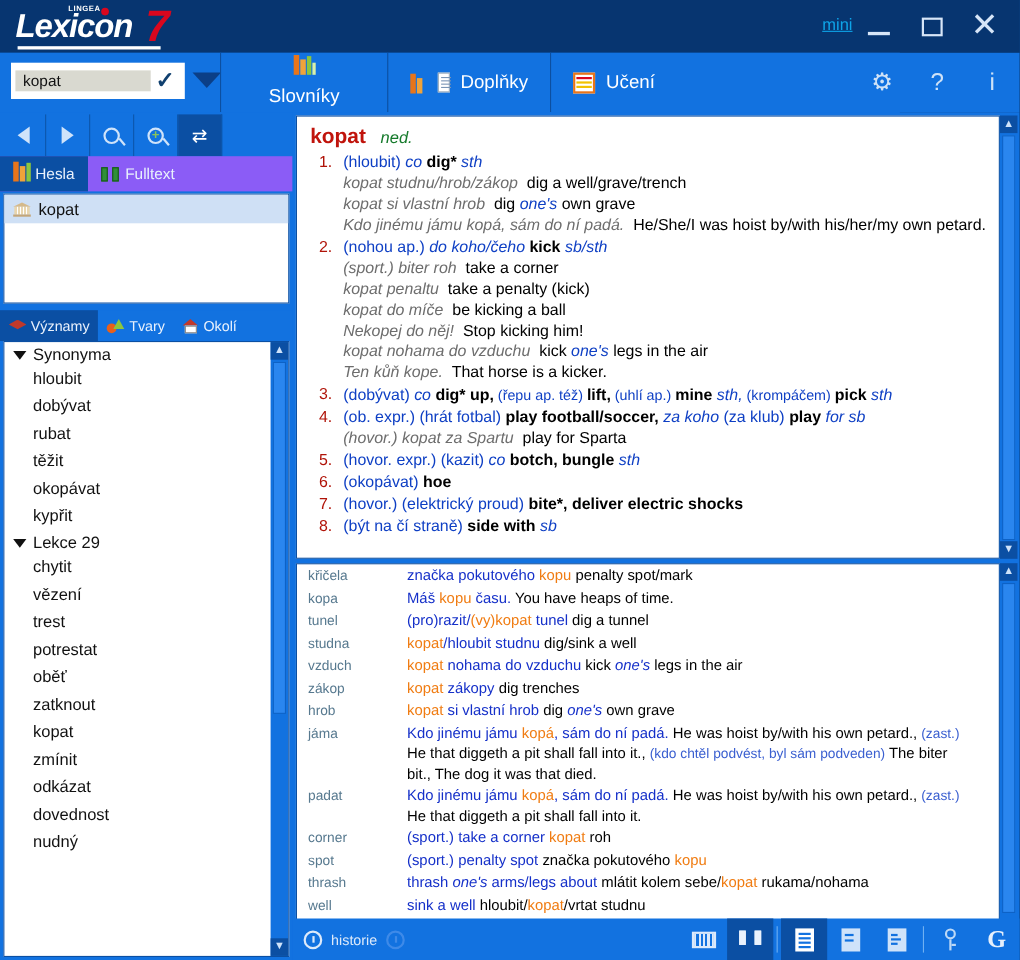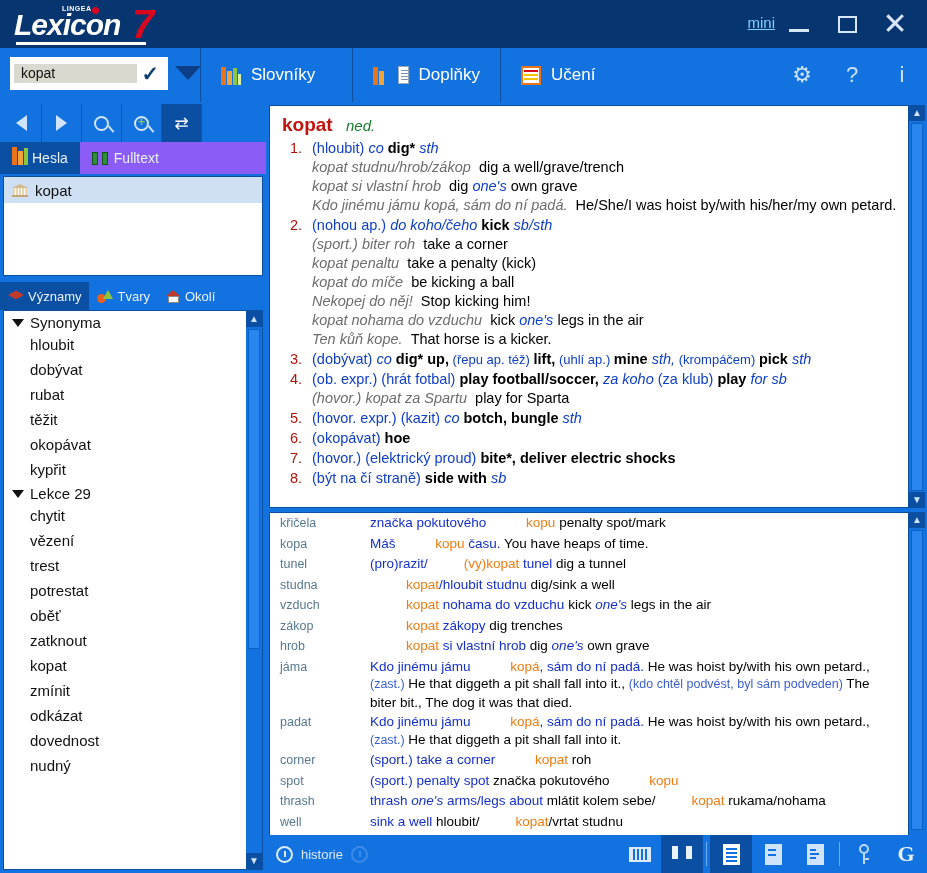--- a/index.html
+++ b/index.html
@@ -34,21 +34,21 @@
   .logo .seven {
     position:absolute; left:118px; top:0px;
     font-size:40px; font-weight:bold; font-style:italic; color:#d9071e;
     font-family:"Liberation Sans", sans-serif;
   }
   .logo .underbar{
     position:absolute; left:2px; top:40px; width:130px; height:3px; background:#ffffff;
   }
   .win-mini {
     position:absolute; right:152px; top:14px;
-    color:#7dd3fc; font-size:15px; text-decoration:underline; cursor:pointer;text-align:right;
+    color:#0ea5e9; font-size:15px; text-decoration:underline; cursor:pointer;text-align:right;
   }
   .win-btn {
     position:absolute; top:8px; width:36px; height:32px;
     color:#d7e6f8; display:flex; align-items:center; justify-content:center;
     cursor:pointer; font-size:20px;
   }
   .win-min { right:110px; }
   .win-max { right:62px; }
   .win-close { right:14px; }
   .win-min .bar { width:20px; height:3px; background:#d7e6f8; margin-top:12px;}
@@ -74,21 +74,21 @@
     position:absolute; left:175px; top:18px;
     width:0;height:0;border-left:13px solid transparent;border-right:13px solid transparent;
     border-top:14px solid #0b3f87; cursor:pointer;
   }
   .menu-item {
     position:absolute; top:0; height:54px;
     border-left:1px solid #0c4fa0;
     display:flex; align-items:center; gap:10px; padding:0 20px;
     color:#ffffff; font-size:17px; cursor:pointer;
   }
-  .mi-slovniky { left:200px; width:152px; }
+  .mi-slovniky { left:200px; width:152px;flex-direction:column; }
   .mi-doplnky  { left:352px; width:148px; }
   .mi-uceni    { left:500px; width:130px; }
 
   .ic-books { width:20px; height:20px; position:relative; }
   .ic-books i{ position:absolute; bottom:0; display:block; }
   .ic-books .b1{ left:0; width:5px; height:18px; background:#e8751a; }
   .ic-books .b2{ left:6px; width:5px; height:14px; background:#f0a33a; }
   .ic-books .b3{ left:12px; width:4px; height:17px; background:#8cc63e; }
   .ic-books .b4{ left:17px; width:3px; height:11px; background:#d8f0a8; }
   .ic-doc { width:14px; height:18px; background:#ffffff; border:1px solid #9ab; position:relative; }
@@ -205,21 +205,21 @@
   .sub  { font-size:13px; }
   .ex-line { padding-left:0; }
 
   .ex-panel {
     position:absolute; left:3px; top:410px; width:640px; height:422px;
     background:#ffffff; border:1px solid #0b4fa3; overflow:hidden;
   }
   .ex-row { display:flex; font-size:13.5px; line-height:17.5px; padding:1px 0 1px 10px; }
   .ex-row .key { width:90px; flex:0 0 90px; color:#57798f; font-size:12.5px; padding-top:1px; }
   .ex-row .val { flex:1; padding-right:22px; }
-  .or { color:#f07c12;margin-left:36px; }
+  .or { color:#f07c12; }
   .bl { color:#1530c9; }
   .bl-i { color:#1530c9; font-style:italic; }
   .k  { color:#000000; }
   .smallblue { color:#3a5fd0; font-size:12.5px; }
 
   .bottombar {
     position:absolute; left:0; bottom:0; width:661px; height:38px; background:#1272e0;
     display:flex; align-items:center;
   }
   .hist { display:flex; align-items:center; gap:8px; padding-left:10px; color:#dce9fa; font-size:13px; cursor:pointer;}

